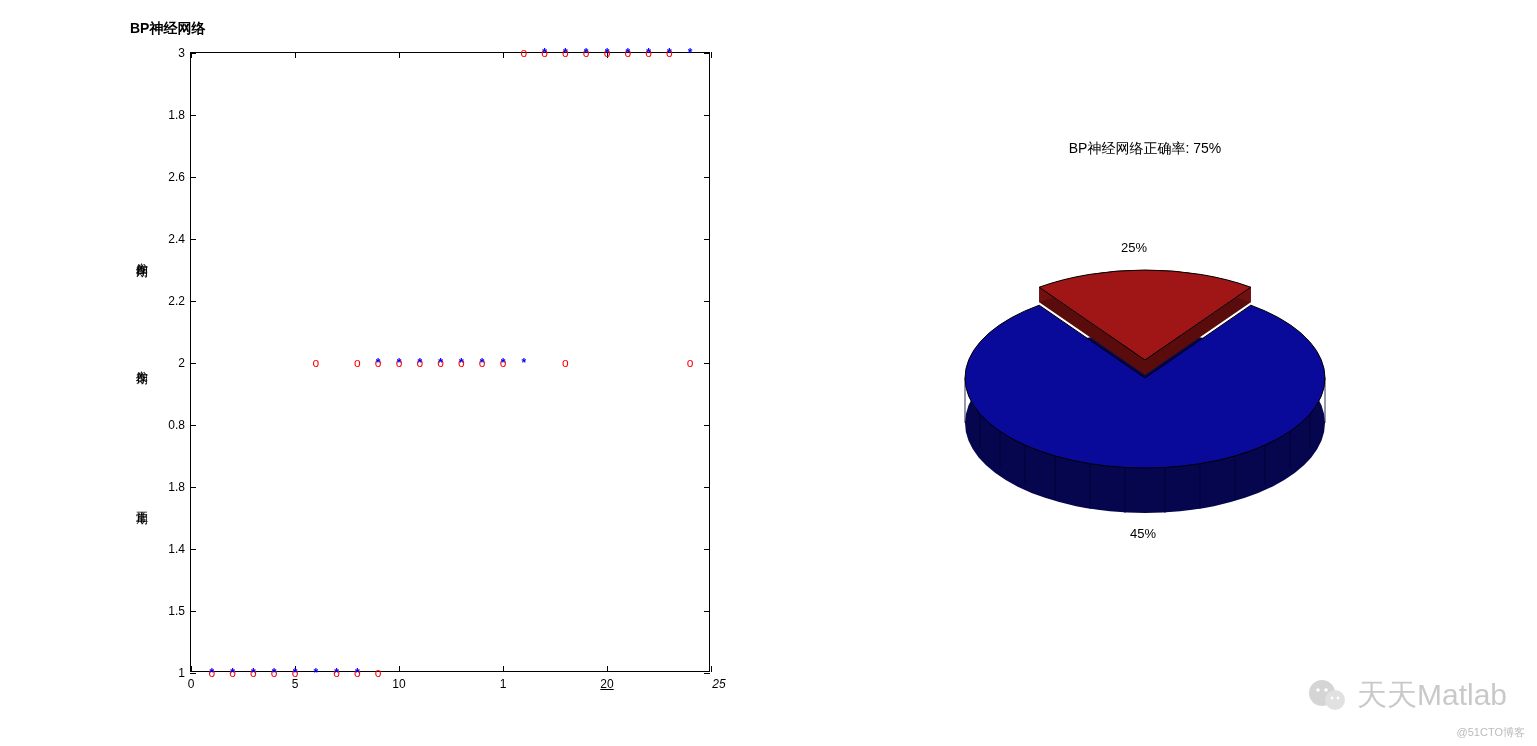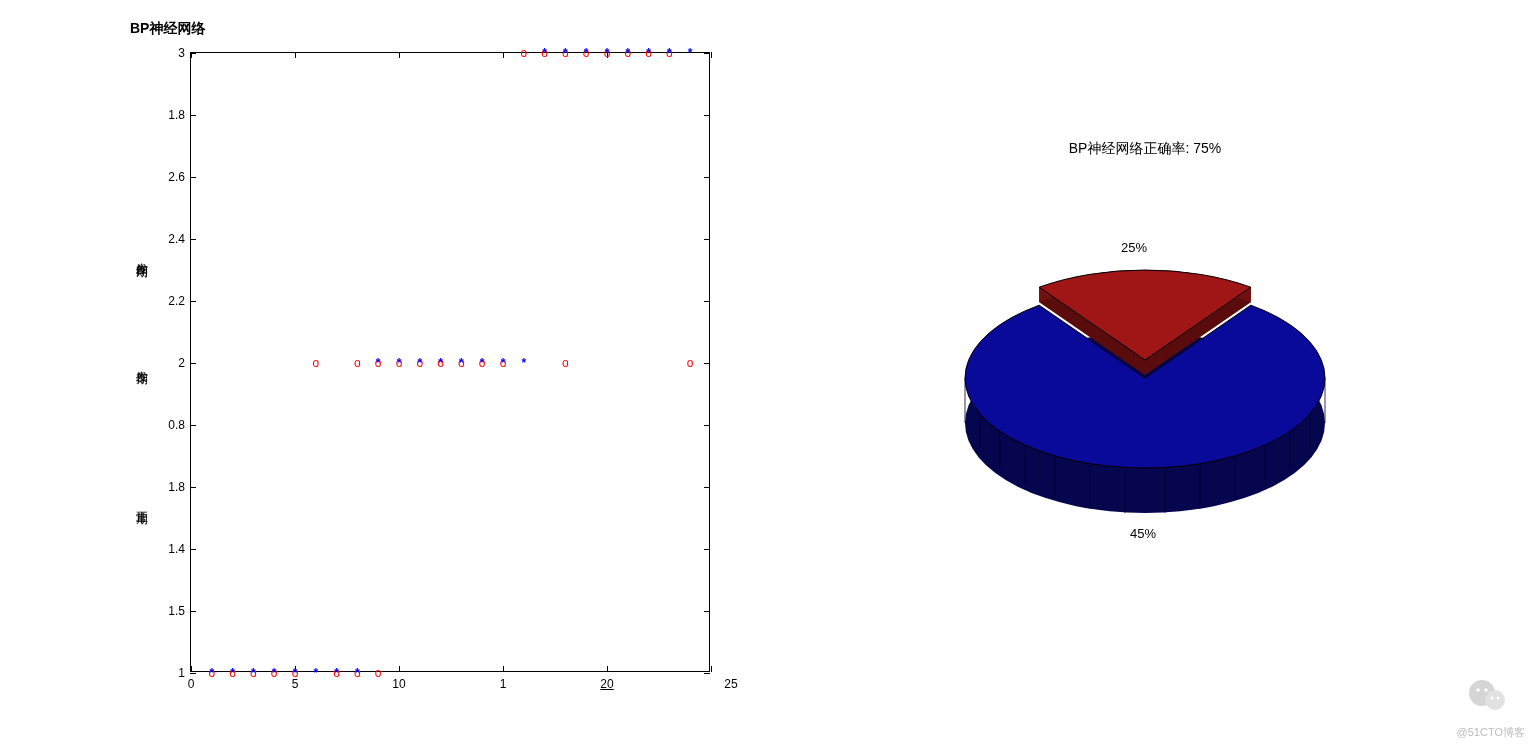--- a/index.html
+++ b/index.html
@@ -201,21 +201,21 @@
       <div class="tickmark-x-t" style="left: 104px;"></div>
       <div class="tick-x" style="left: 208px;">10</div>
       <div class="tickmark-x" style="left: 208px;"></div>
       <div class="tickmark-x-t" style="left: 208px;"></div>
       <div class="tick-x" style="left: 312px;">1</div>
       <div class="tickmark-x" style="left: 312px;"></div>
       <div class="tickmark-x-t" style="left: 312px;"></div>
       <div class="tick-x" style="left: 416px; text-decoration: underline;">20</div>
       <div class="tickmark-x" style="left: 416px;"></div>
       <div class="tickmark-x-t" style="left: 416px;"></div>
-      <div class="tick-x" style="left: 540px;">25</div>
+      <div class="tick-x" style="left: 528px; font-style: italic;">25</div>
       <div class="tickmark-x" style="left: 520px;"></div>
       <div class="tickmark-x-t" style="left: 520px;"></div>
       <div class="ycat" style="top: 449.5px;">正常期</div>
       <div class="ycat" style="top: 310px;">发作期</div>
       <div class="ycat" style="top: 201.5px;">发作间期</div>
       <div class="marker marker-o" style="left: 20.8px; top: 620px;">o</div>
       <div class="marker marker-o" style="left: 41.6px; top: 620px;">o</div>
       <div class="marker marker-o" style="left: 62.4px; top: 620px;">o</div>
       <div class="marker marker-o" style="left: 83.2px; top: 620px;">o</div>
       <div class="marker marker-o" style="left: 104px; top: 620px;">o</div>
@@ -318,14 +318,15 @@
 
 <div class="wm">
   <svg viewBox="0 0 40 40">
     <circle cx="15" cy="17" r="13" fill="#888"></circle>
     <circle cx="28" cy="24" r="10" fill="#aaa"></circle>
     <circle cx="11" cy="14" r="1.8" fill="#fff"></circle>
     <circle cx="19" cy="14" r="1.8" fill="#fff"></circle>
     <circle cx="25" cy="22" r="1.4" fill="#fff"></circle>
     <circle cx="31" cy="22" r="1.4" fill="#fff"></circle>
   </svg>
+  <span>天天Matlab</span>
 </div>
 <div class="credit">@51CTO博客</div>
 
 </body></html>

